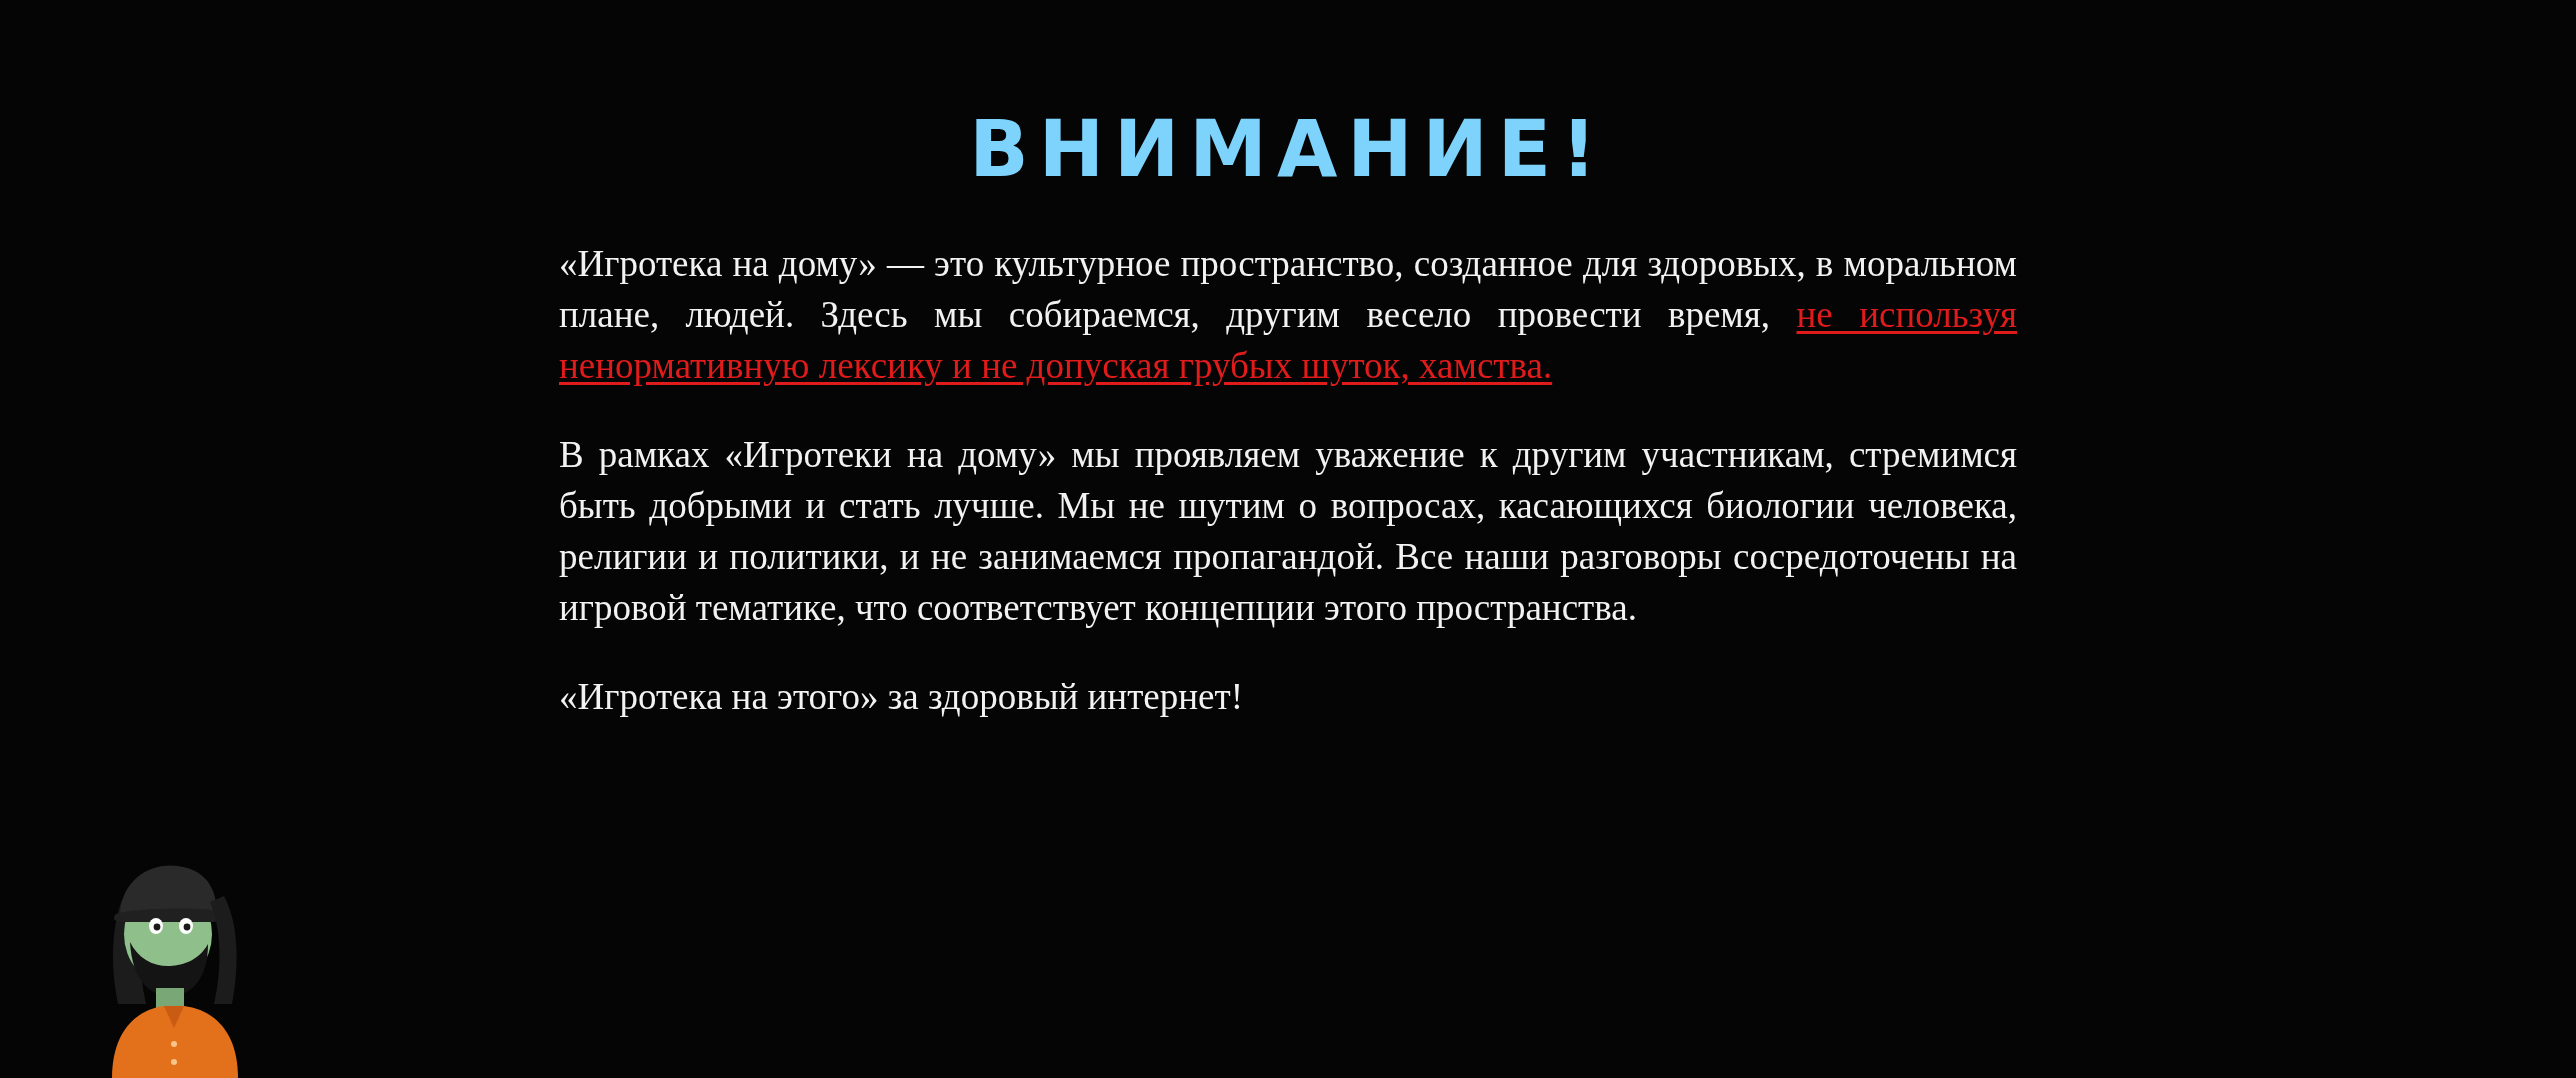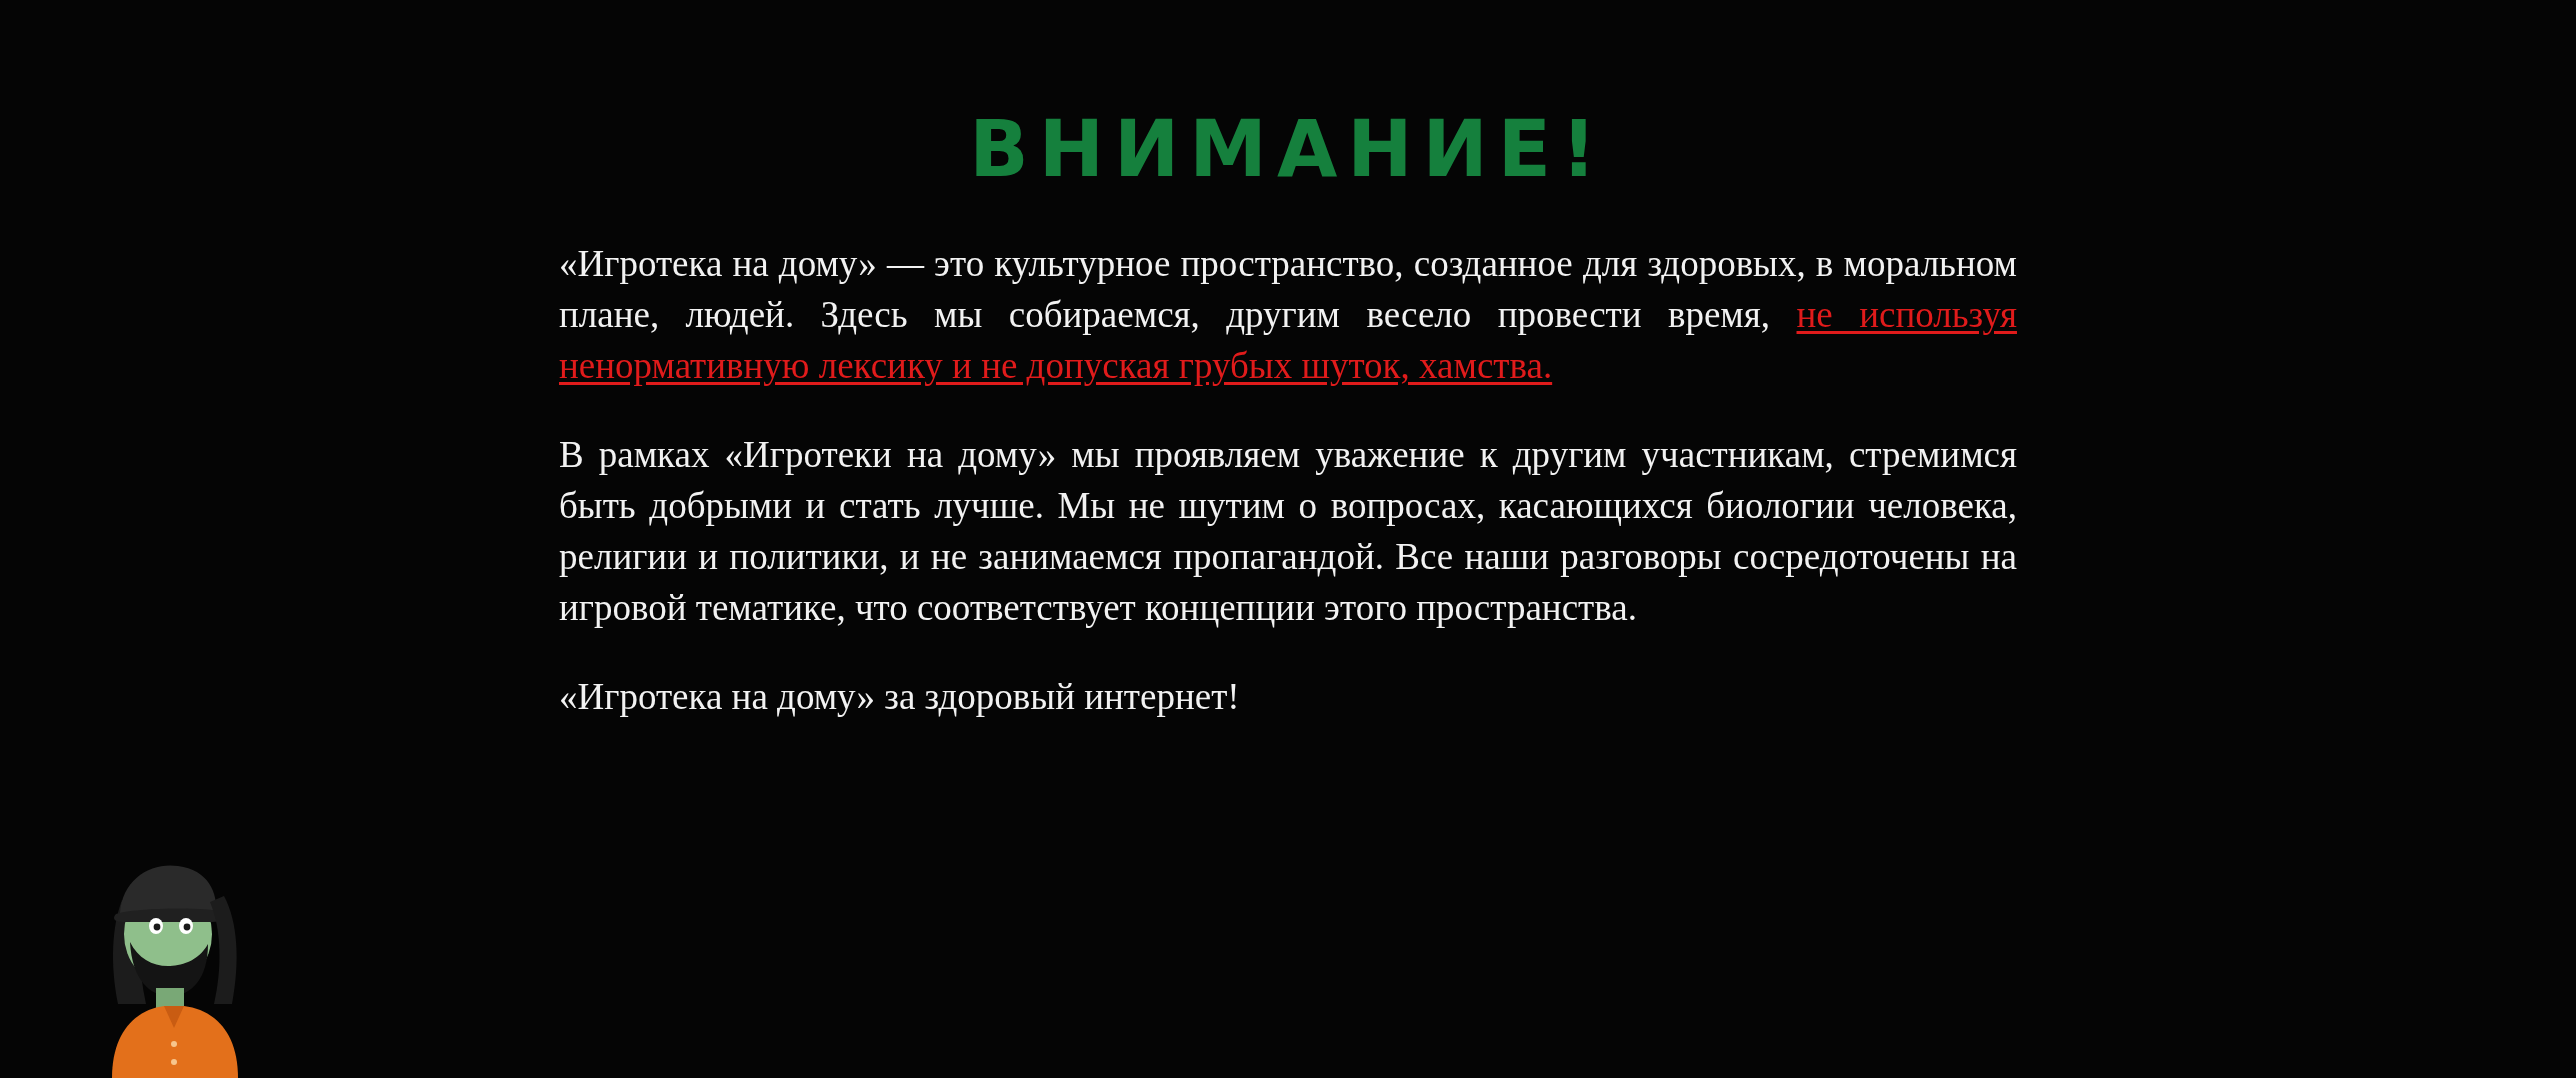--- a/index.html
+++ b/index.html
@@ -30,21 +30,21 @@
   .heading {
     position: absolute;
     left: 0;
     top: 110px;
     width: 2576px;
     text-align: center;
     font-family: "DejaVu Sans", sans-serif;
     font-weight: 700;
     font-size: 78px;
     letter-spacing: 10px;
-    color: #15803d;
+    color: #7dd3fc;
     text-transform: uppercase;
     line-height: 1;
   }
 
   
   .body-block {
     position: absolute;
     left: 559px;
     top: 238px;
     width: 1458px;
@@ -89,21 +89,21 @@
 <div class="slide">
 
   <div class="heading">ВНИМАНИЕ!</div>
 
   <div class="body-block">
 
     <p class="para"><span>«Игротека на дому» — это культурное пространство, созданное для здоровых, в моральном плане, людей. Здесь мы собираемся, другим весело провести время, </span><span class="warn">не используя ненормативную лексику и не допуская грубых шуток, хамства.</span></p>
 
     <p class="para">В рамках «Игротеки на дому» мы проявляем уважение к другим участникам, стремимся быть добрыми и стать лучше. Мы не шутим о вопросах, касающихся биологии человека, религии и политики, и не занимаемся пропагандой. Все наши разговоры сосредоточены на игровой тематике, что соответствует концепции этого пространства.</p>
 
-    <p class="para last-line-left">«Игротека на дому» за здоровый интернет!</p>
+    <p class="para last-line-left">«Игротека на этого» за здоровый интернет!</p>
 
   </div>
 
   <div class="mascot">
     <svg width="230" height="240" viewBox="0 0 230 240" xmlns="http://www.w3.org/2000/svg">
 
       <path d="M62 62 C52 88 50 126 58 166 L86 166 C78 130 78 96 86 70 Z" fill="#1c1c1c"></path>
 
       <ellipse cx="108" cy="96" rx="44" ry="50" fill="#8fbf8b"></ellipse>
 

